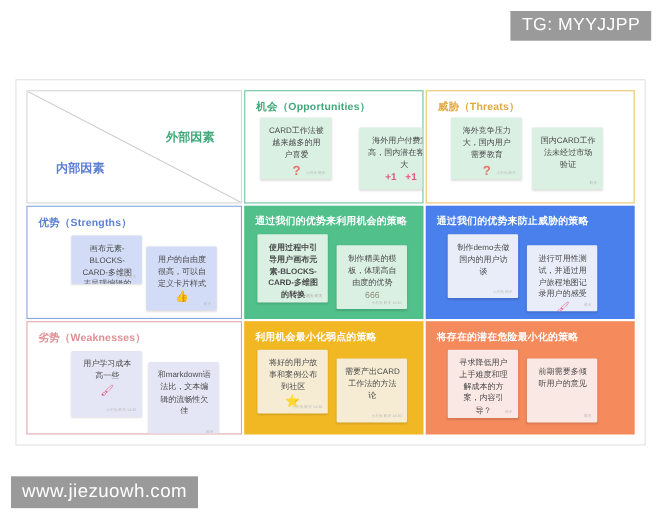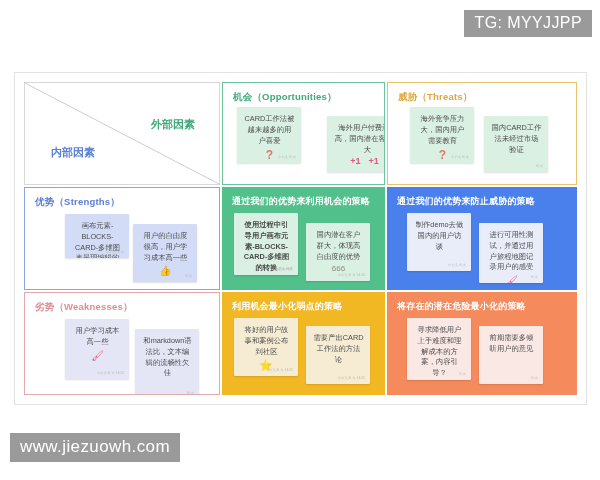--- a/index.html
+++ b/index.html
@@ -187,35 +187,35 @@
       </div>
     </div>
 
     <div class="cell legend legend-blue">
       <span class="cell-title title-blue">优势（Strengths）</span>
       <div class="note note-blue" style="left:40px; top:26px; width:64px; height:44px;">
         <span class="txt">画布元素-BLOCKS-CARD-多维图表呈现编辑的连续性</span>
         <span class="note-meta">小石头 昨天</span>
       </div>
       <div class="note note-blue" style="left:108px; top:36px; width:64px; height:58px;">
-        <span class="txt">用户的自由度很高，用户学习成本高一些</span>
+        <span class="txt">用户的自由度很高，可以自定义卡片样式</span>
         <span class="emoji thumb">👍</span>
         <span class="note-meta">昨天</span>
       </div>
     </div>
 
     <div class="cell fill-green">
       <span class="cell-title title-white">通过我们的优势来利用机会的策略</span>
       <div class="note note-mint" style="left:12px; top:26px; width:64px; height:62px;font-weight:bold;">
         <span class="txt">使用过程中引导用户画布元素-BLOCKS-CARD-多维图的转换</span>
 
         <span class="note-meta">小石头 昨天</span>
       </div>
       <div class="note note-mint" style="left:84px; top:36px; width:64px; height:58px;">
-        <span class="txt">国内潜在客户群大，体现高自由度的优势</span>
+        <span class="txt">制作精美的模板，体现高自由度的优势</span>
         <span class="emoji six6">666</span>
         <span class="note-meta">小石头 昨天 14:20</span>
       </div>
     </div>
 
     <div class="cell fill-blue">
       <span class="cell-title title-white">通过我们的优势来防止威胁的策略</span>
       <div class="note note-ice" style="left:20px; top:26px; width:64px; height:58px;">
         <span class="txt">制作demo去做国内的用户访谈</span>
         <span class="note-meta">小石头 昨天</span>

